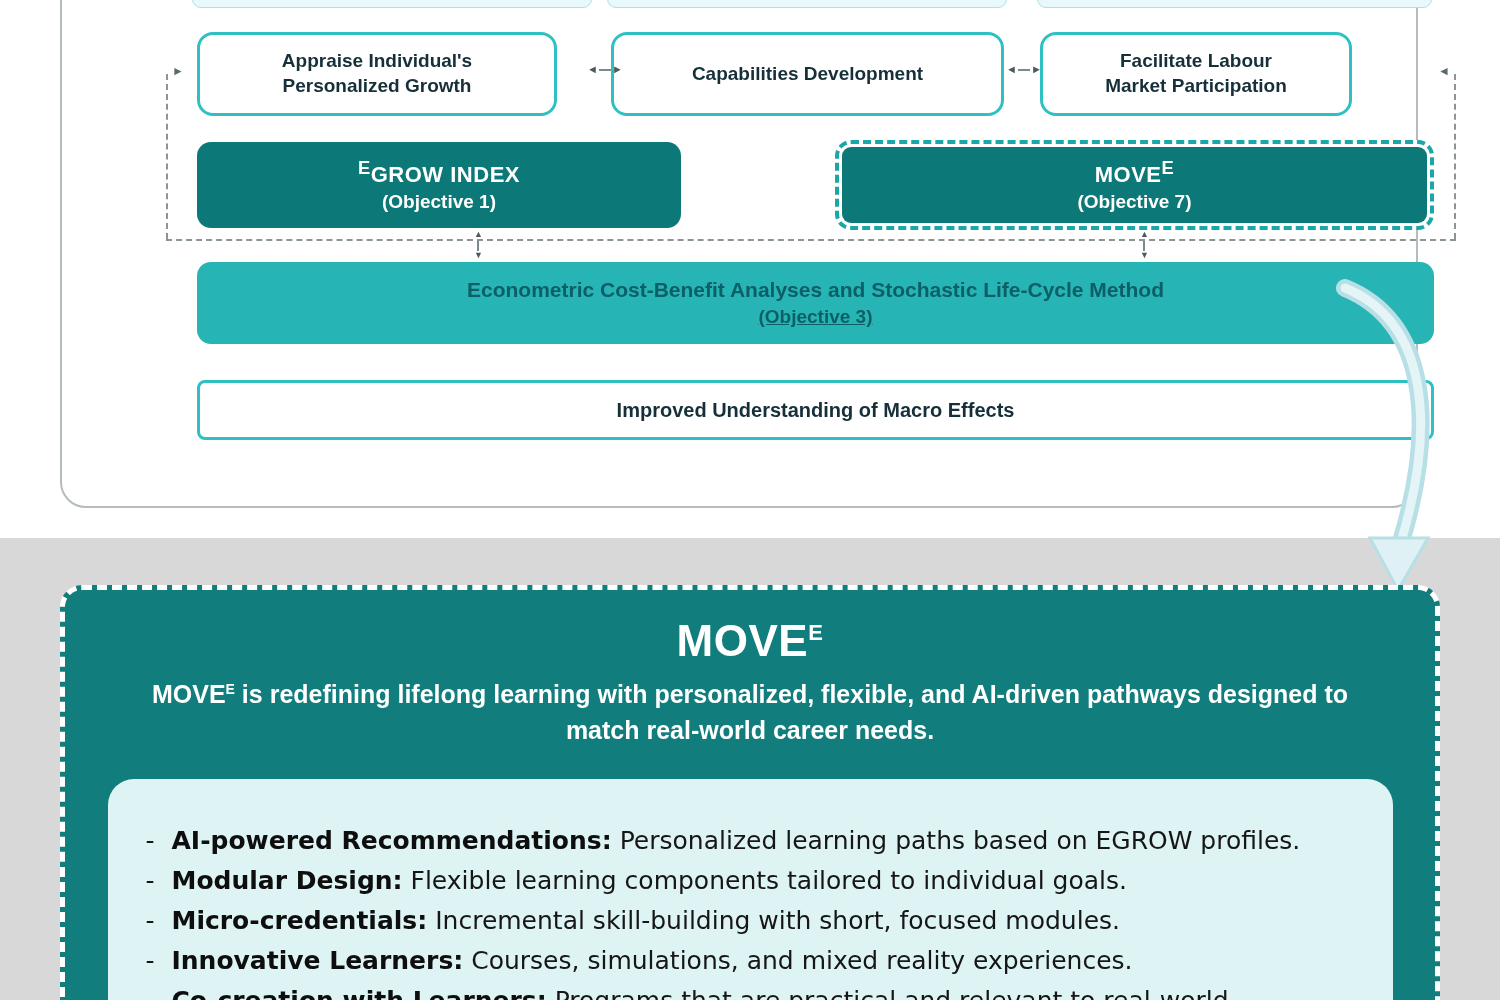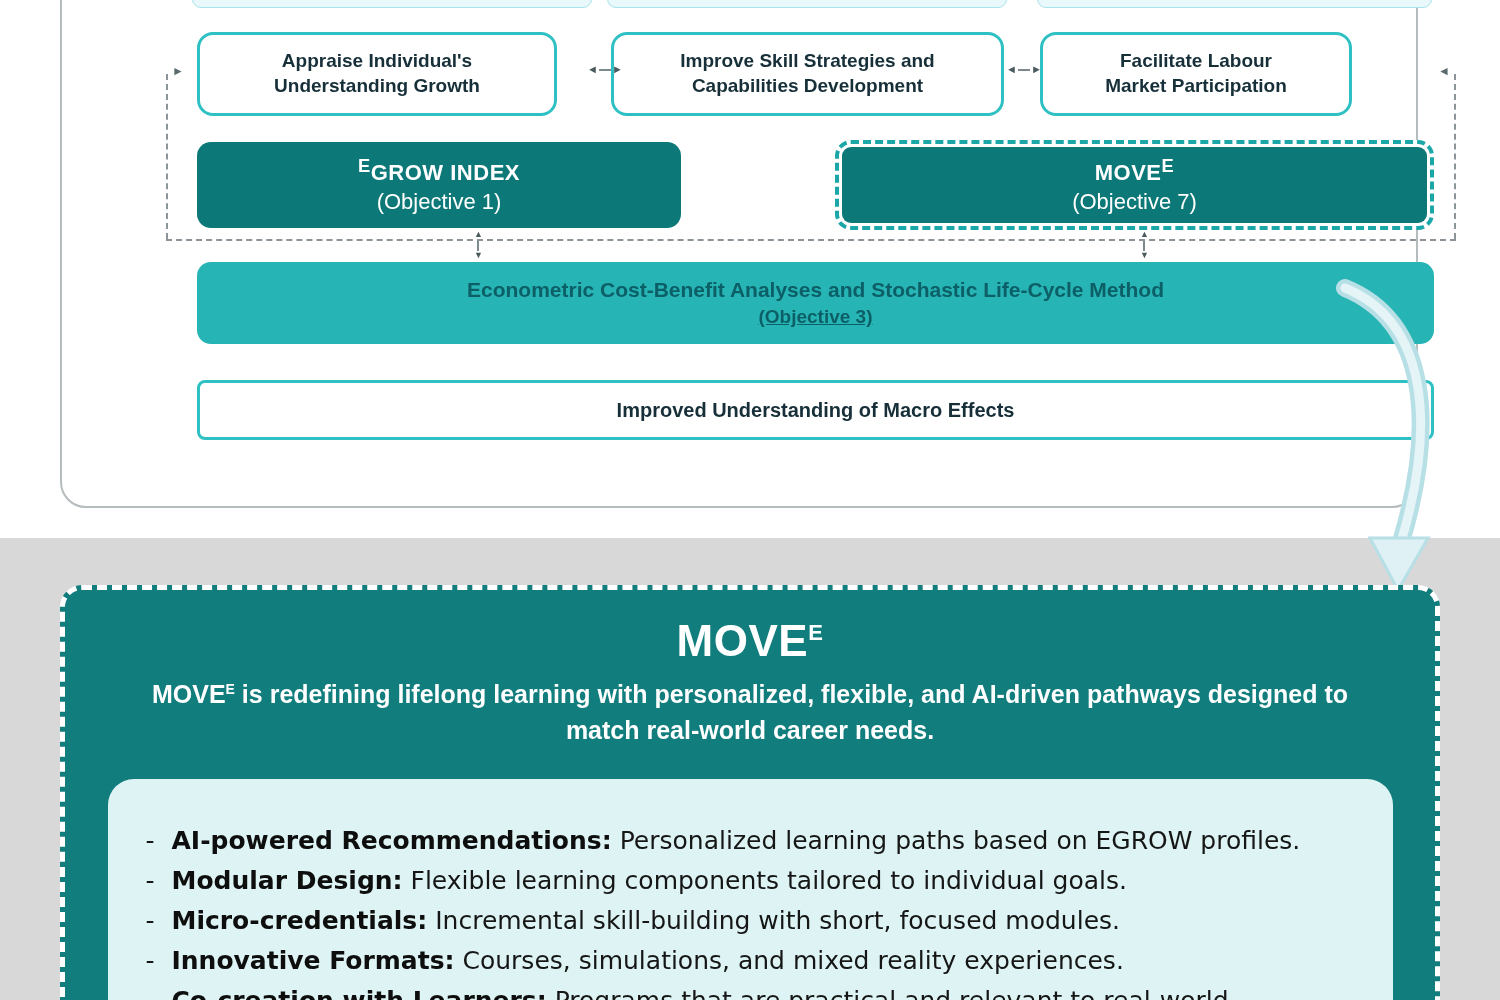--- a/index.html
+++ b/index.html
@@ -40,21 +40,21 @@
 
   .harrow{position:absolute;top:110px;display:flex;align-items:center;color:#4a5a5e;}
   .harrow .head{font-size:11px;line-height:11px;}
   .harrow .dash{width:12px;border-top:2px dashed #7d8a8d;margin:0 1px;}
   .harrow.h1{left:525px;}
   .harrow.h2{left:944px;}
 
   .objective{position:absolute;top:188px;height:86px;display:flex;flex-direction:column;align-items:center;justify-content:center;
     background:var(--teal-dark);border-radius:14px;color:#fff;text-align:center;line-height:1.3;}
   .objective .t1{font-size:22px;font-weight:bold;letter-spacing:.5px;}
-  .objective .t2{font-size:22px;font-weight:normal;text-align:center;}
+  .objective .t2{font-size:19px;font-weight:bold;text-align:center;}
   .obj1{left:135px;width:484px;}
   .obj2wrap{position:absolute;left:773px;top:186px;width:599px;height:90px;background:#fff;
     border:4px dashed #1ba7a7;border-radius:16px;padding:3px;}
   .obj2wrap .objective{position:relative;top:0;left:0;width:100%;height:100%;border-radius:9px;}
 
   .varrow{position:absolute;top:276px;display:flex;flex-direction:column;align-items:center;color:#4a5a5e;}
   .varrow .head{font-size:9px;line-height:9px;}
   .varrow .dash{height:12px;border-left:2px dashed #7d8a8d;}
   .varrow.v1{left:412px;}
   .varrow.v2{left:1078px;}
@@ -108,24 +108,23 @@
     </div>
     <div class="pill p2">
       
     </div>
     <div class="pill p3">
       
     </div>
 
     <div class="action a1">
       <span>Appraise Individual's</span>
-      <span>Understanding Growth</span>
+      <span>Personalized Growth</span>
     </div>
     <div class="action a2">
-      <span>Improve Skill Strategies and</span>
       <span>Capabilities Development</span>
     </div>
     <div class="action a3">
       <span>Facilitate Labour</span>
       <span>Market Participation</span>
     </div>
 
     <div class="harrow h1">
       <span class="head">◄</span>
       <span class="dash"></span>
@@ -195,21 +194,21 @@
       <div class="bullet">
         <span class="dash">-</span><b>AI-powered Recommendations:</b><span> Personalized learning paths based on EGROW profiles.</span>
       </div>
       <div class="bullet">
         <span class="dash">-</span><b>Modular Design:</b><span> Flexible learning components tailored to individual goals.</span>
       </div>
       <div class="bullet">
         <span class="dash">-</span><b>Micro-credentials:</b><span> Incremental skill-building with short, focused modules.</span>
       </div>
       <div class="bullet">
-        <span class="dash">-</span><b>Innovative Formats:</b><span> Courses, simulations, and mixed reality experiences.</span>
+        <span class="dash">-</span><b>Innovative Learners:</b><span> Courses, simulations, and mixed reality experiences.</span>
       </div>
       <div class="bullet">
         <span class="dash">-</span><b>Co-creation with Learners:</b><span> Programs that are practical and relevant to real-world</span>
       </div>
     </div>
   </div>
 
 </div>
 
 </body></html>

